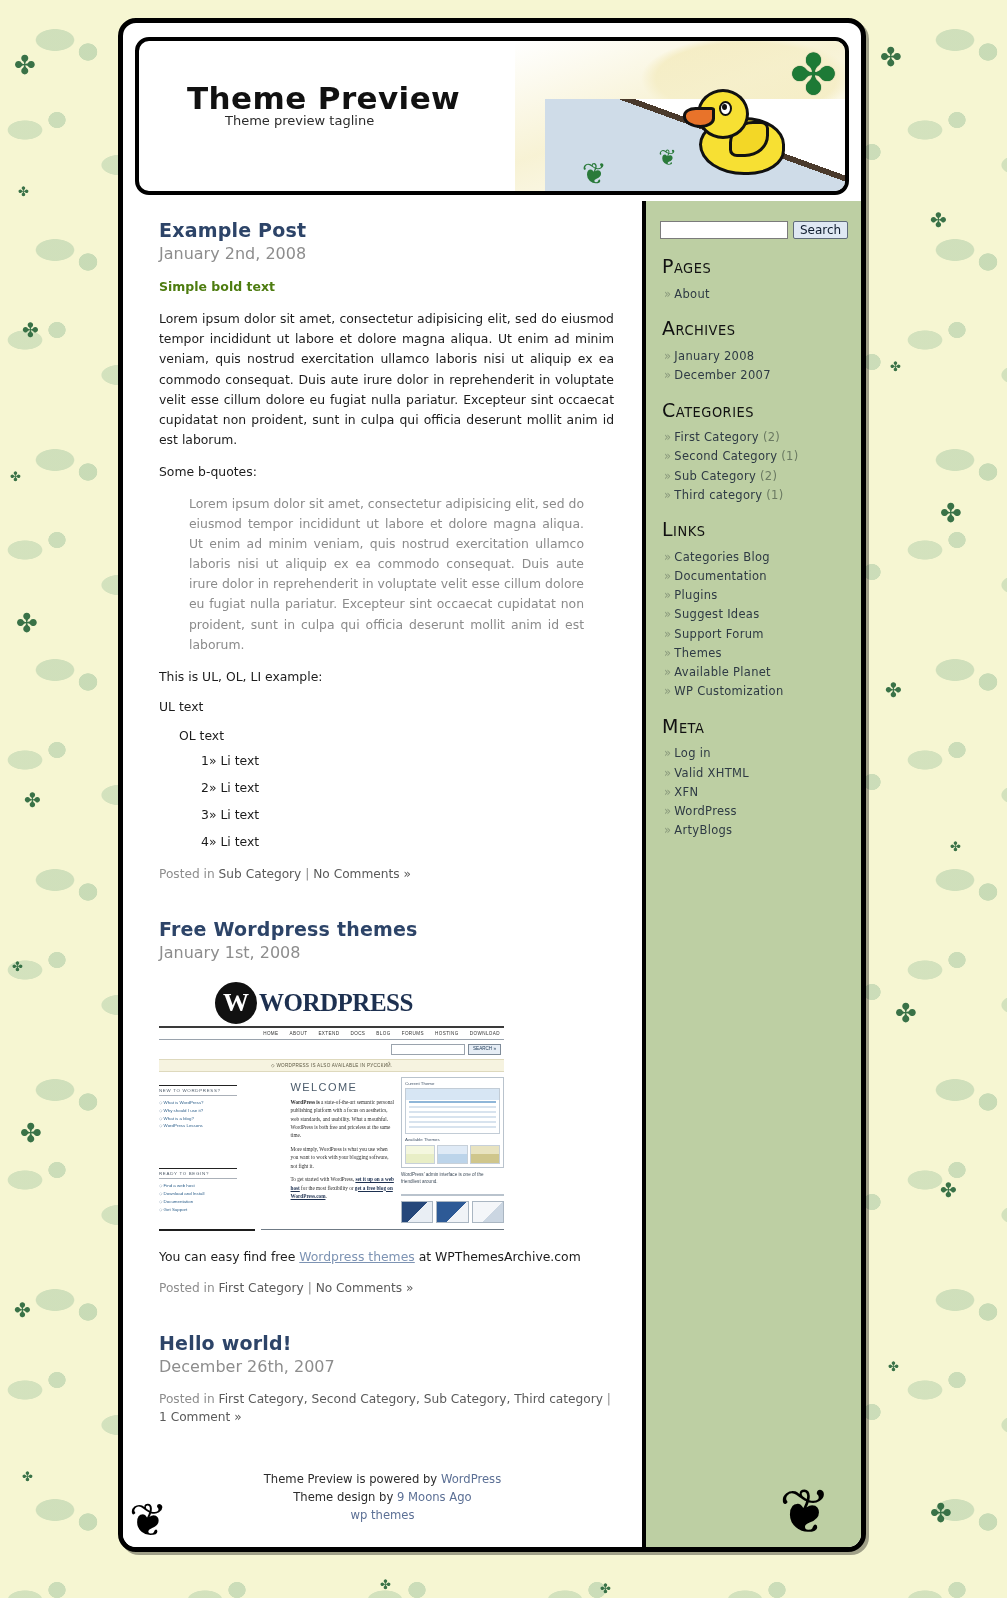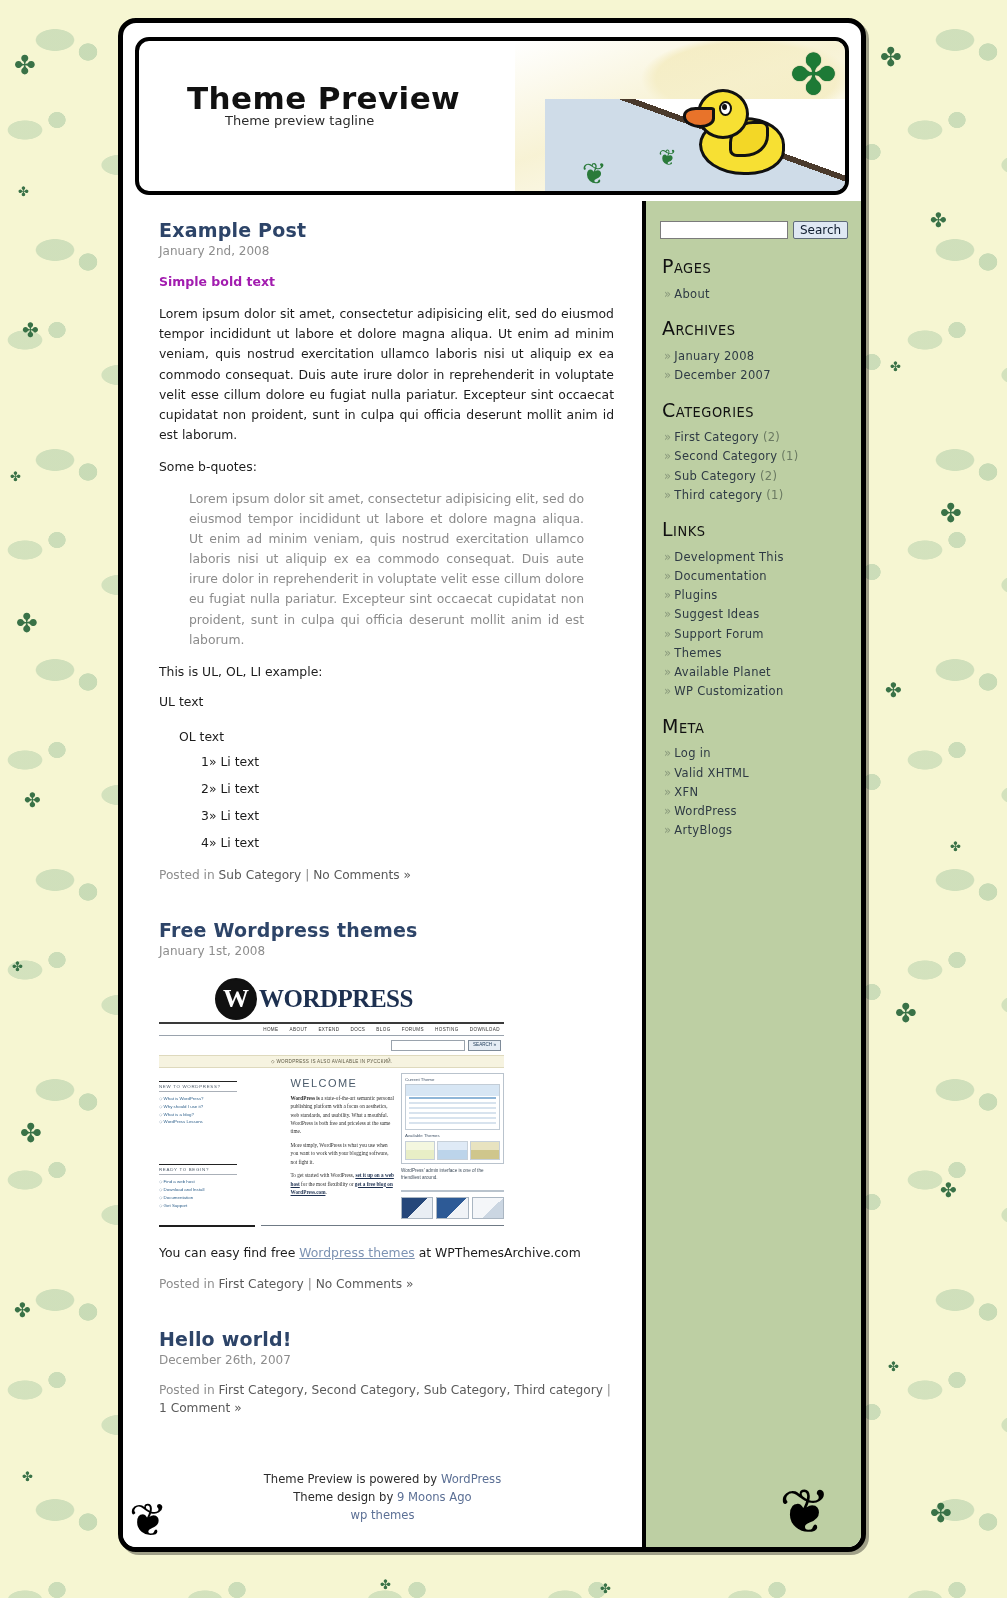--- a/index.html
+++ b/index.html
@@ -116,30 +116,30 @@
     padding:14px 10px 12px 12px;
     position:relative;
   }
 
   
   .post{margin-bottom:6px;}
   .post h2{
     margin:0 0 3px 0;font-size:19px;color:#2d4468;font-weight:bold;
     letter-spacing:.2px;
   }
-  .post .date{font-size:12px;color:#8d8d8d;margin-bottom:14px;}
-  .post .bold-lead{font-size:12.5px;font-weight:bold;color:#a21caf;margin:0 0 12px 0;}
+  .post .date{font-size:16px;color:#8d8d8d;margin-bottom:14px;}
+  .post .bold-lead{font-size:12.5px;font-weight:bold;color:#4d7c0f;margin:0 0 12px 0;}
   .post p{font-size:12.4px;line-height:1.62;color:#1c1c1c;margin:0 0 12px 0;text-align:justify;}
   .post blockquote{
     margin:0 0 12px 30px;padding:0;color:#8b8b8b;
     font-size:12.4px;line-height:1.62;text-align:justify;
     max-width:395px;
   }
   .listblock{font-size:12.4px;color:#1c1c1c;margin:0 0 16px 0;}
-  .ul-text{margin:0 0 20px 0;}
+  .ul-text{margin:0 0 14px 0;}
   .ol-text{margin:0 0 10px 20px;}
   .li-row{margin:0 0 12px 42px;}
   .postmeta{font-size:12.2px;color:#8d8d8d;margin:0 0 34px 0;line-height:1.55;}
   .postmeta a{color:#5a5a5a;text-decoration:none;}
   .inline-link{color:#7d93b3;}
 
   
   #wpshot{
     width:345px;margin:10px 0 16px 0;background:#fff;
     border:0;position:relative;font-family:"Liberation Serif", serif;
@@ -449,21 +449,21 @@
       <div class="sbhead">Categories</div>
       <ul class="sblist">
         <li><span class="chev">»</span><a href="#">First Category</a> <span class="cnt">(2)</span></li>
         <li><span class="chev">»</span><a href="#">Second Category</a> <span class="cnt">(1)</span></li>
         <li><span class="chev">»</span><a href="#">Sub Category</a> <span class="cnt">(2)</span></li>
         <li><span class="chev">»</span><a href="#">Third category</a> <span class="cnt">(1)</span></li>
       </ul>
 
       <div class="sbhead">Links</div>
       <ul class="sblist">
-        <li><span class="chev">»</span><a href="#">Development This</a></li>
+        <li><span class="chev">»</span><a href="#">Categories Blog</a></li>
         <li><span class="chev">»</span><a href="#">Documentation</a></li>
         <li><span class="chev">»</span><a href="#">Plugins</a></li>
         <li><span class="chev">»</span><a href="#">Suggest Ideas</a></li>
         <li><span class="chev">»</span><a href="#">Support Forum</a></li>
         <li><span class="chev">»</span><a href="#">Themes</a></li>
         <li><span class="chev">»</span><a href="#">Available Planet</a></li>
         <li><span class="chev">»</span><a href="#">WP Customization</a></li>
       </ul>
 
       <div class="sbhead">Meta</div>

